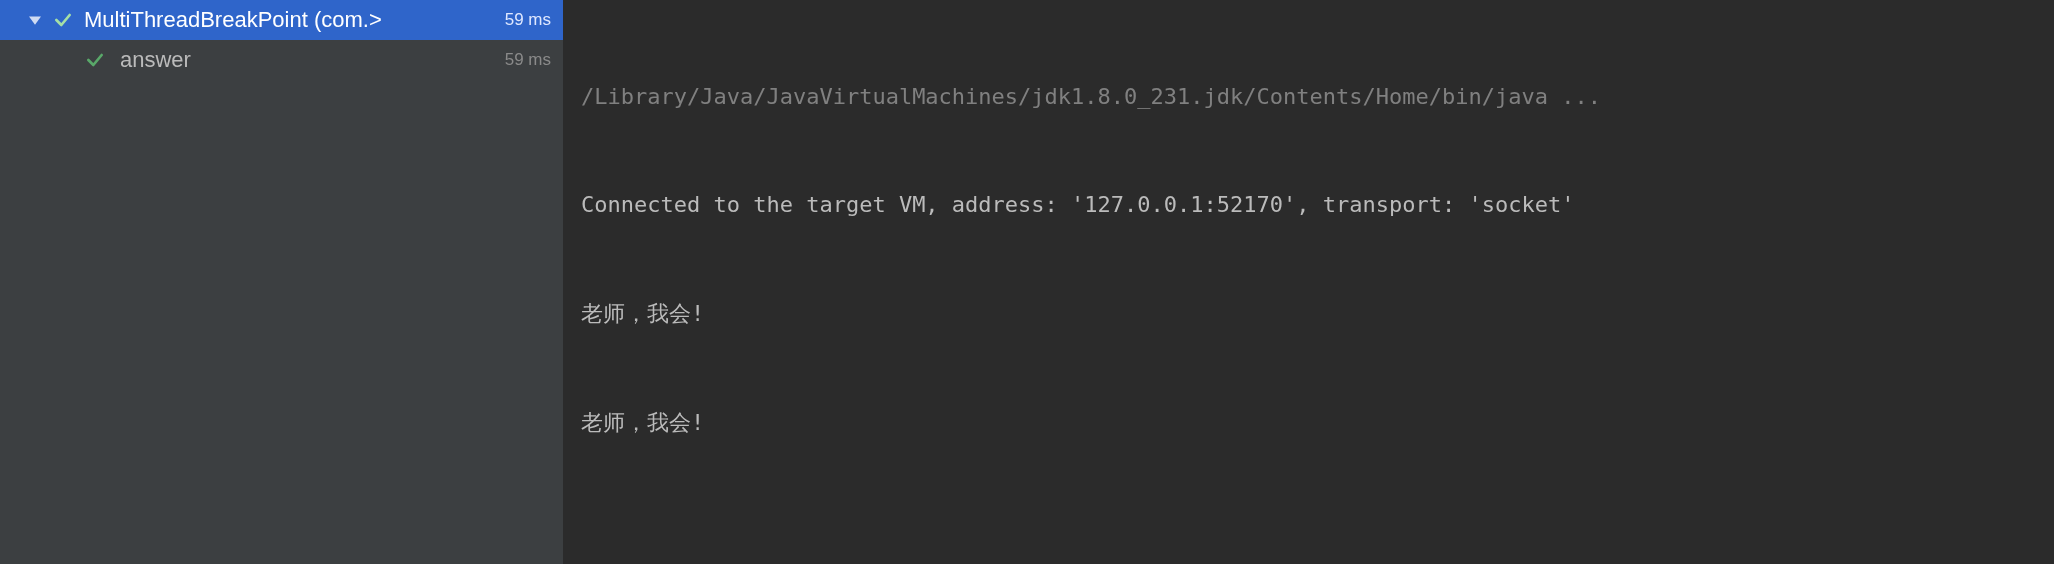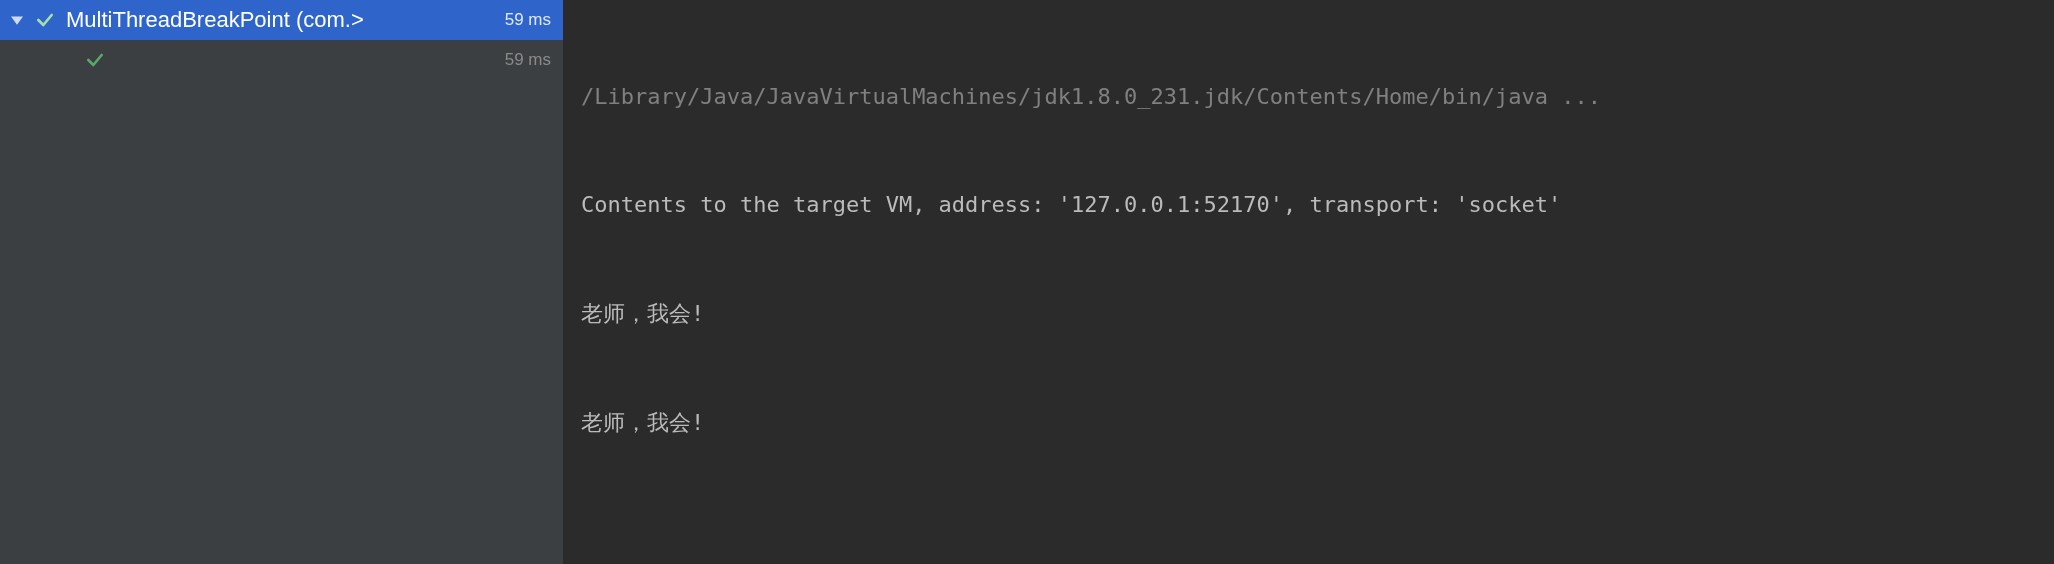--- a/index.html
+++ b/index.html
@@ -22,21 +22,21 @@
     height: 100%;
     background: #3c3f41;
     color: #bbbbbb;
     font-family: -apple-system, "Helvetica Neue", Arial, sans-serif;
     font-size: 22px;
   }
   .tree-row {
     display: flex;
     align-items: center;
     height: 40px;
-    padding: 0 12px 0 8px;
+    padding: 0 12px 0 26px;
     white-space: nowrap;
     overflow: hidden;
   }
   .tree-row.selected {
     background: #2f65ca;
     color: #ffffff;
   }
   .tree-row .arrow {
     width: 18px;
     display: inline-flex;
@@ -109,28 +109,29 @@
       <span class="label">MultiThreadBreakPoint (com.&gt;</span>
       <span class="timing">59 ms</span>
     </div>
 
     <div class="tree-row child">
       <span class="status">
         <svg class="check-svg" viewBox="0 0 24 24">
           <path d="M4 12 L10 18 L20 6" fill="none" stroke="#59a869" stroke-width="3.2" stroke-linecap="round" stroke-linejoin="round"></path>
         </svg>
       </span>
+      <span class="label">answer</span>
       <span class="timing">59 ms</span>
     </div>
 
   </div>
 
   <div class="console-panel">
     <span class="console-line dim">/Library/Java/JavaVirtualMachines/jdk1.8.0_231.jdk/Contents/Home/bin/java ...</span>
-    <span class="console-line">Contents to the target VM, address: '127.0.0.1:52170', transport: 'socket'</span>
+    <span class="console-line">Connected to the target VM, address: '127.0.0.1:52170', transport: 'socket'</span>
     <span class="console-line">老师，我会!</span>
     <span class="console-line">老师，我会!</span>
     
     
     
     
     
     
     
     

